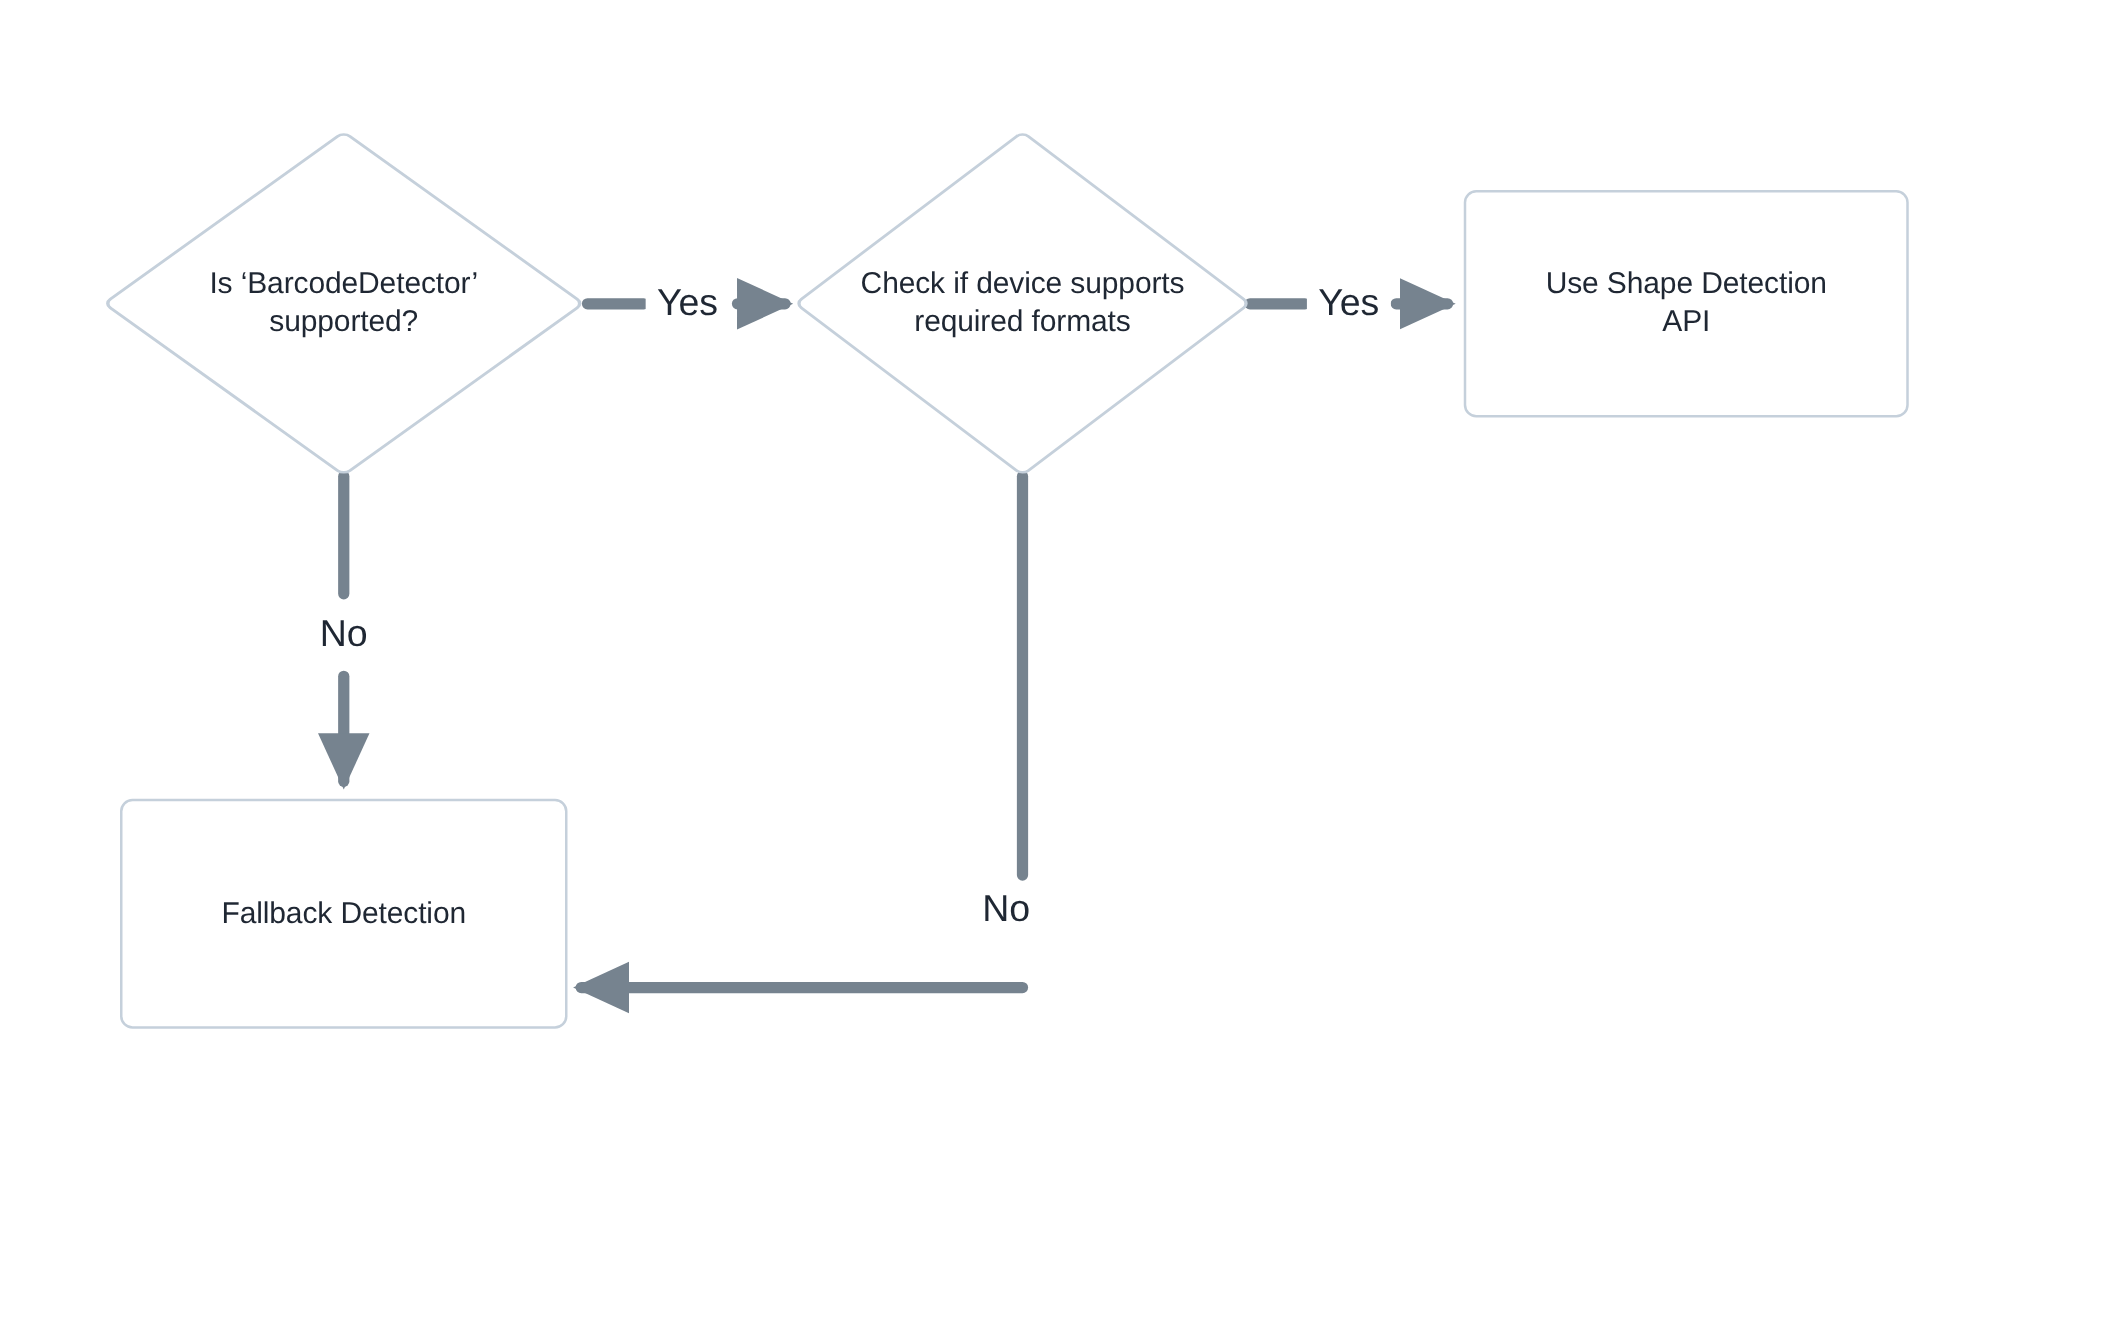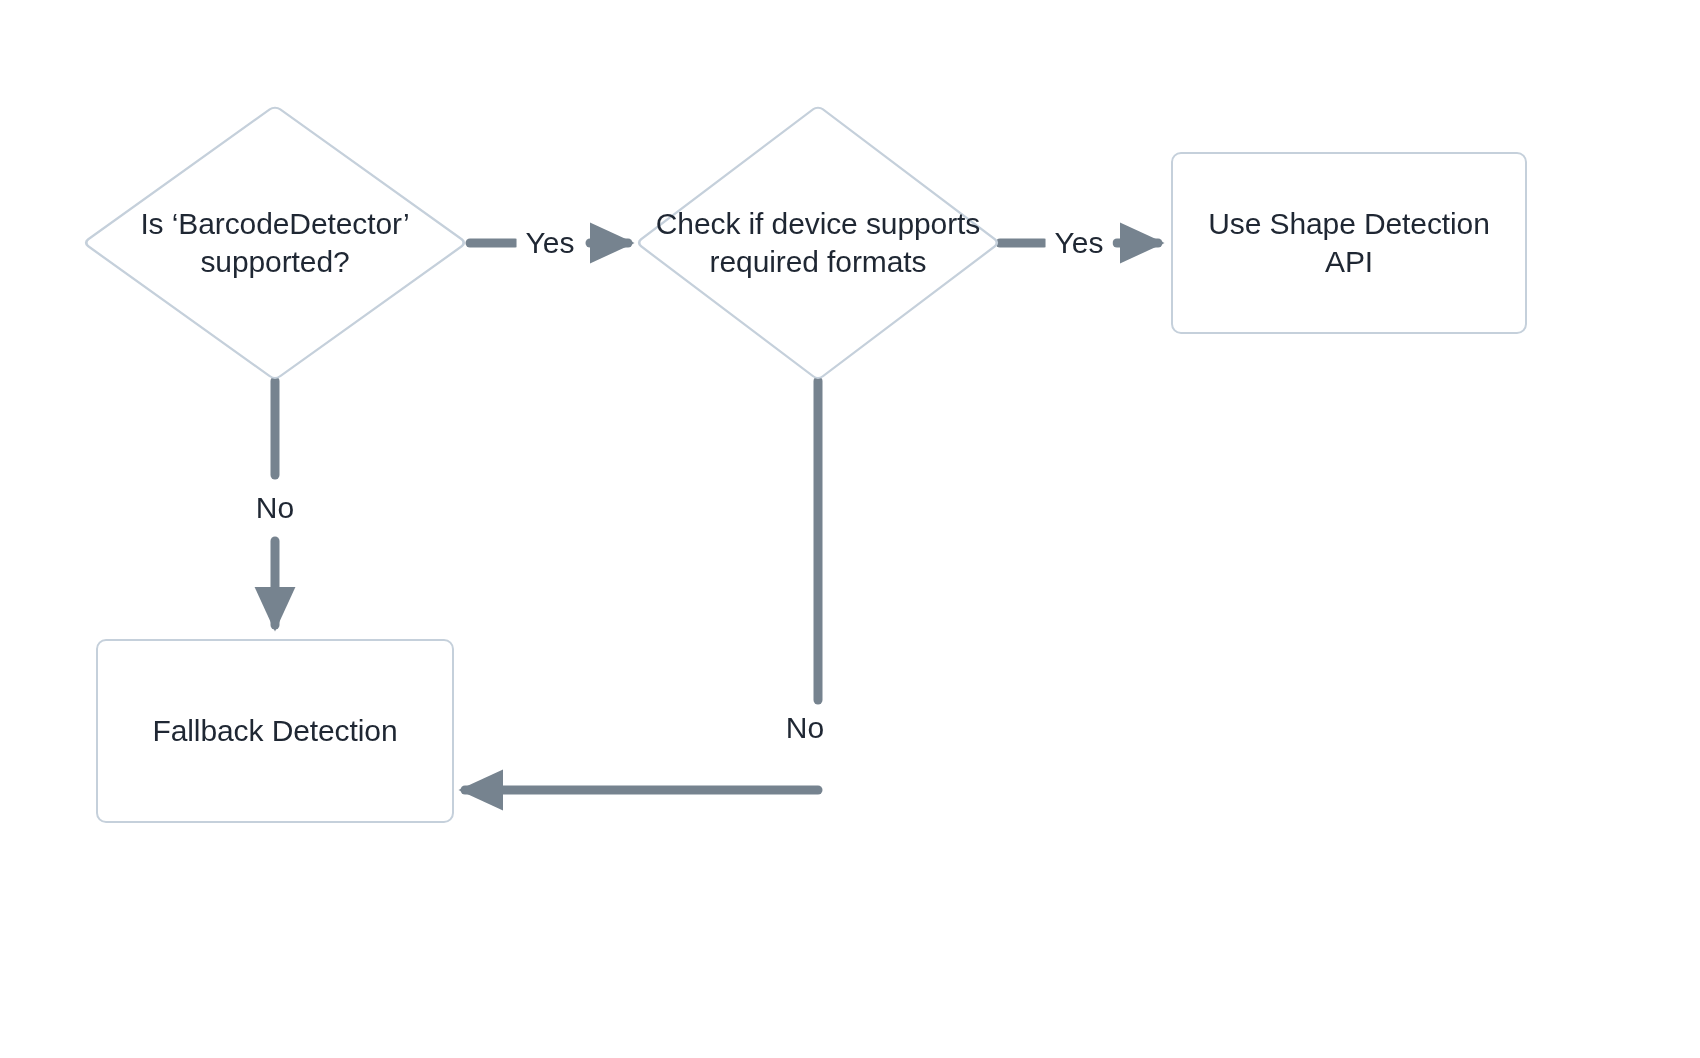--- a/index.html
+++ b/index.html
@@ -31,21 +31,21 @@
   .node {
     position: absolute;
     box-sizing: border-box;
     display: flex;
     align-items: center;
     justify-content: center;
     text-align: center;
   }
   .node-label {
     color: #1f2733;
-    font-size: 30px;
+    font-size: 24px;
     line-height: 1.28;
     letter-spacing: -0.1px;
     white-space: pre-line;
   }
 
   
   .rect {
     background: #ffffff;
     border: 2.5px solid #c5d0db;
     border-radius: 10px;

